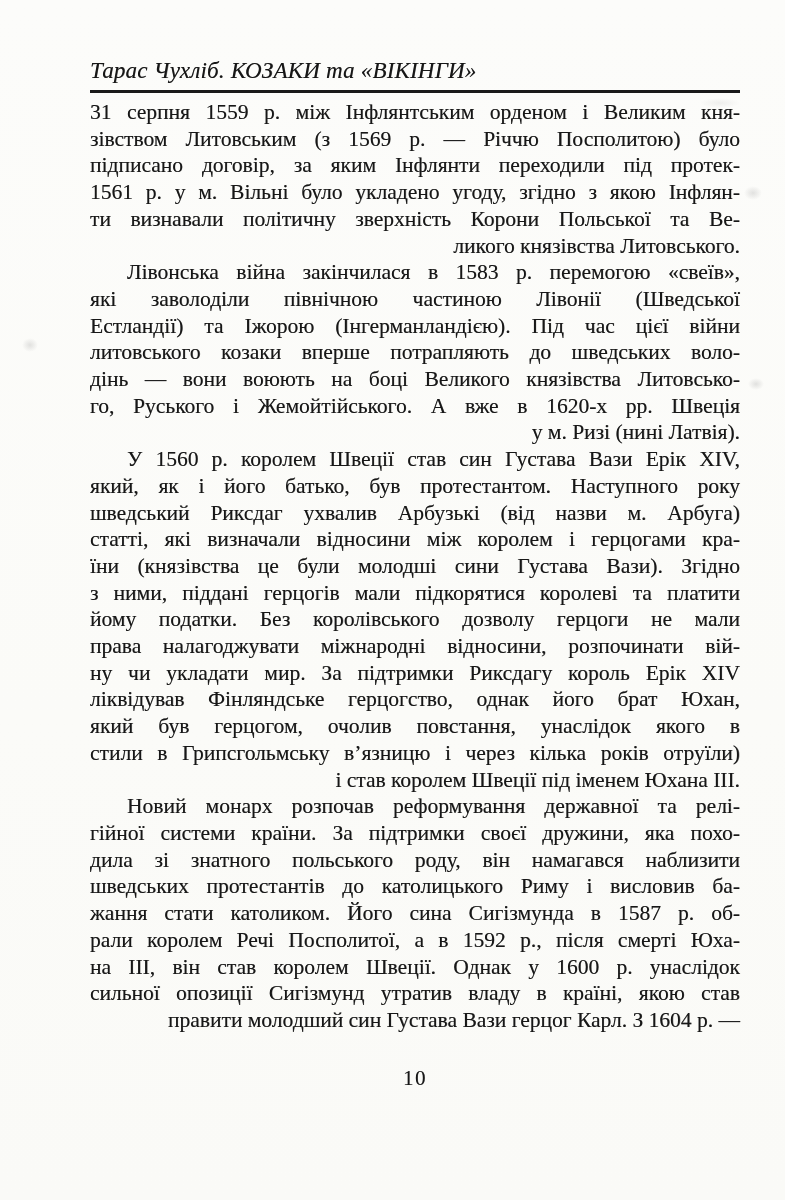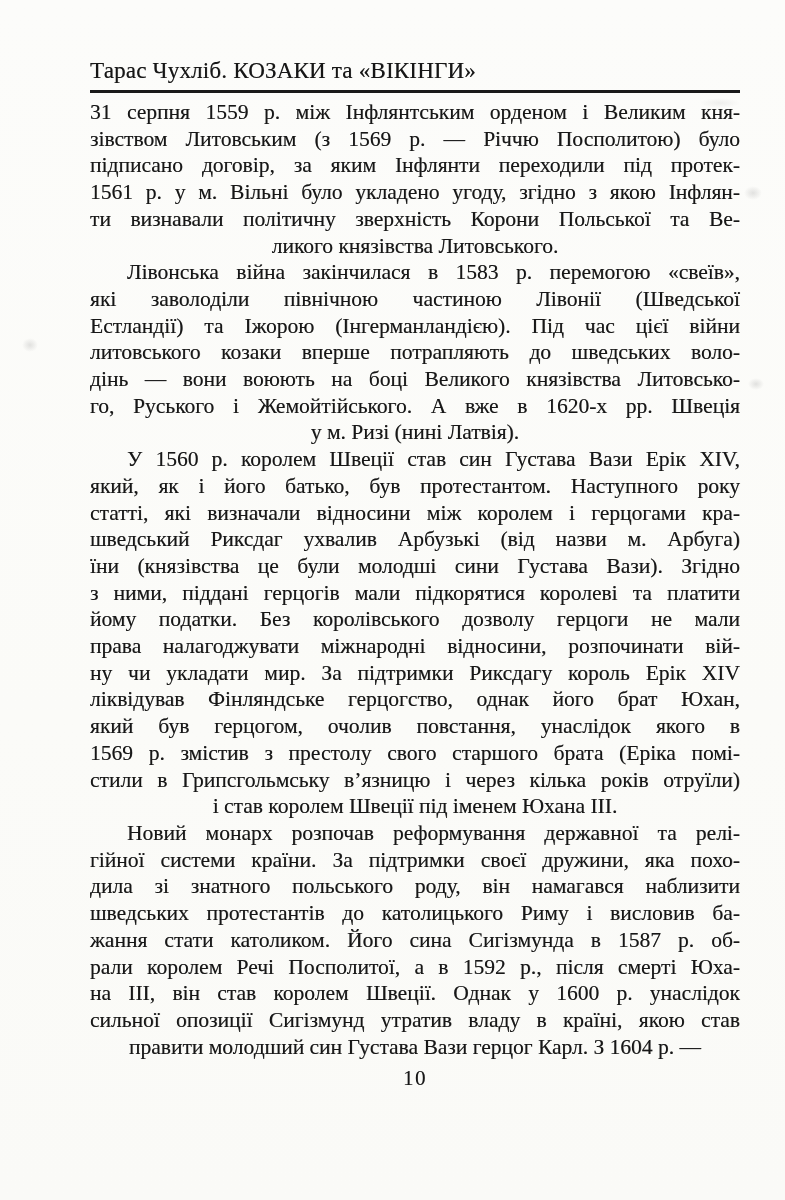--- a/index.html
+++ b/index.html
@@ -9,36 +9,37 @@
     position: relative;
     overflow: hidden;
     font-family: "Liberation Serif", serif;
   }
   .page {
     position: absolute; inset: 0;
     background: linear-gradient(180deg, #fcfcfa 0%, #fbfbf8 60%, #fafaf7 100%);
   }
   .running-header {
     position: absolute; left: 90px; top: 57px; width: 650px;
+    font-style: italic;
     font-size: 23px; line-height: 28px;
     color: #161616;
     letter-spacing: 0.2px;
     text-shadow: 0.3px 0 0 rgba(20,20,20,.55);
   }
   .header-rule {
     position: absolute; left: 90px; top: 90px; width: 650px; height: 3px;
     background: #1a1a1a;
   }
   .body-text {
     position: absolute; left: 90px; top: 99px; width: 650px;
     font-size: 21.5px; line-height: 26.7px;
     color: #171717;
     text-shadow: 0.3px 0 0 rgba(20,20,20,.5);
   }
-  .line { text-align: center; }
+  .line { text-align: right; }
   .line.just { text-align: justify; text-align-last: justify; }
   .line.indent { text-indent: 37px; }
   .page-number {
     position: absolute; left: 90px; top: 1066px; width: 650px;
     text-align: center;
     font-size: 21px; letter-spacing: 1.5px;
     color: #171717;
     text-shadow: 0.3px 0 0 rgba(20,20,20,.5);
   }
   .smudge {
@@ -70,30 +71,29 @@
         <div class="line just">які заволоділи північною частиною Лівонії (Шведської</div>
         <div class="line just">Естландії) та Іжорою (Інгерманландією). Під час цієї війни</div>
         <div class="line just">литовського козаки вперше потрапляють до шведських воло-</div>
         <div class="line just">дінь — вони воюють на боці Великого князівства Литовсько-</div>
         <div class="line just">го, Руського і Жемойтійського. А вже в 1620-х рр. Швеція</div>
         <div class="line">у м. Ризі (нині Латвія).</div>
       </div>
       <div>
         <div class="line just indent">У 1560 р. королем Швеції став син Густава Вази Ерік XIV,</div>
         <div class="line just">який, як і його батько, був протестантом. Наступного року</div>
+        <div class="line just">шведський Риксдаг ухвалив Арбузькі (від назви м. Арбуга)</div>
         <div class="line just">статті, які визначали відносини між королем і герцогами кра-</div>
-        <div class="line just">шведський Риксдаг ухвалив Арбузькі (від назви м. Арбуга)</div>
         <div class="line just">їни (князівства це були молодші сини Густава Вази). Згідно</div>
         <div class="line just">з ними, піддані герцогів мали підкорятися королеві та платити</div>
         <div class="line just">йому податки. Без королівського дозволу герцоги не мали</div>
         <div class="line just">права налагоджувати міжнародні відносини, розпочинати вій-</div>
         <div class="line just">ну чи укладати мир. За підтримки Риксдагу король Ерік XIV</div>
         <div class="line just">ліквідував Фінляндське герцогство, однак його брат Юхан,</div>
         <div class="line just">який був герцогом, очолив повстання, унаслідок якого в</div>
-        <div class="line just">1569 р. змістив з престолу свого старшого брата (Еріка помі-</div>
         <div class="line just">стили в Грипсгольмську в’язницю і через кілька років отруїли)</div>
         <div class="line">і став королем Швеції під іменем Юхана III.</div>
       </div>
       <div>
         <div class="line just indent">Новий монарх розпочав реформування державної та релі-</div>
         <div class="line just">гійної системи країни. За підтримки своєї дружини, яка похо-</div>
         <div class="line just">дила зі знатного польського роду, він намагався наблизити</div>
         <div class="line just">шведських протестантів до католицького Риму і висловив ба-</div>
         <div class="line just">жання стати католиком. Його сина Сигізмунда в 1587 р. об-</div>
         <div class="line just">рали королем Речі Посполитої, а в 1592 р., після смерті Юха-</div>

